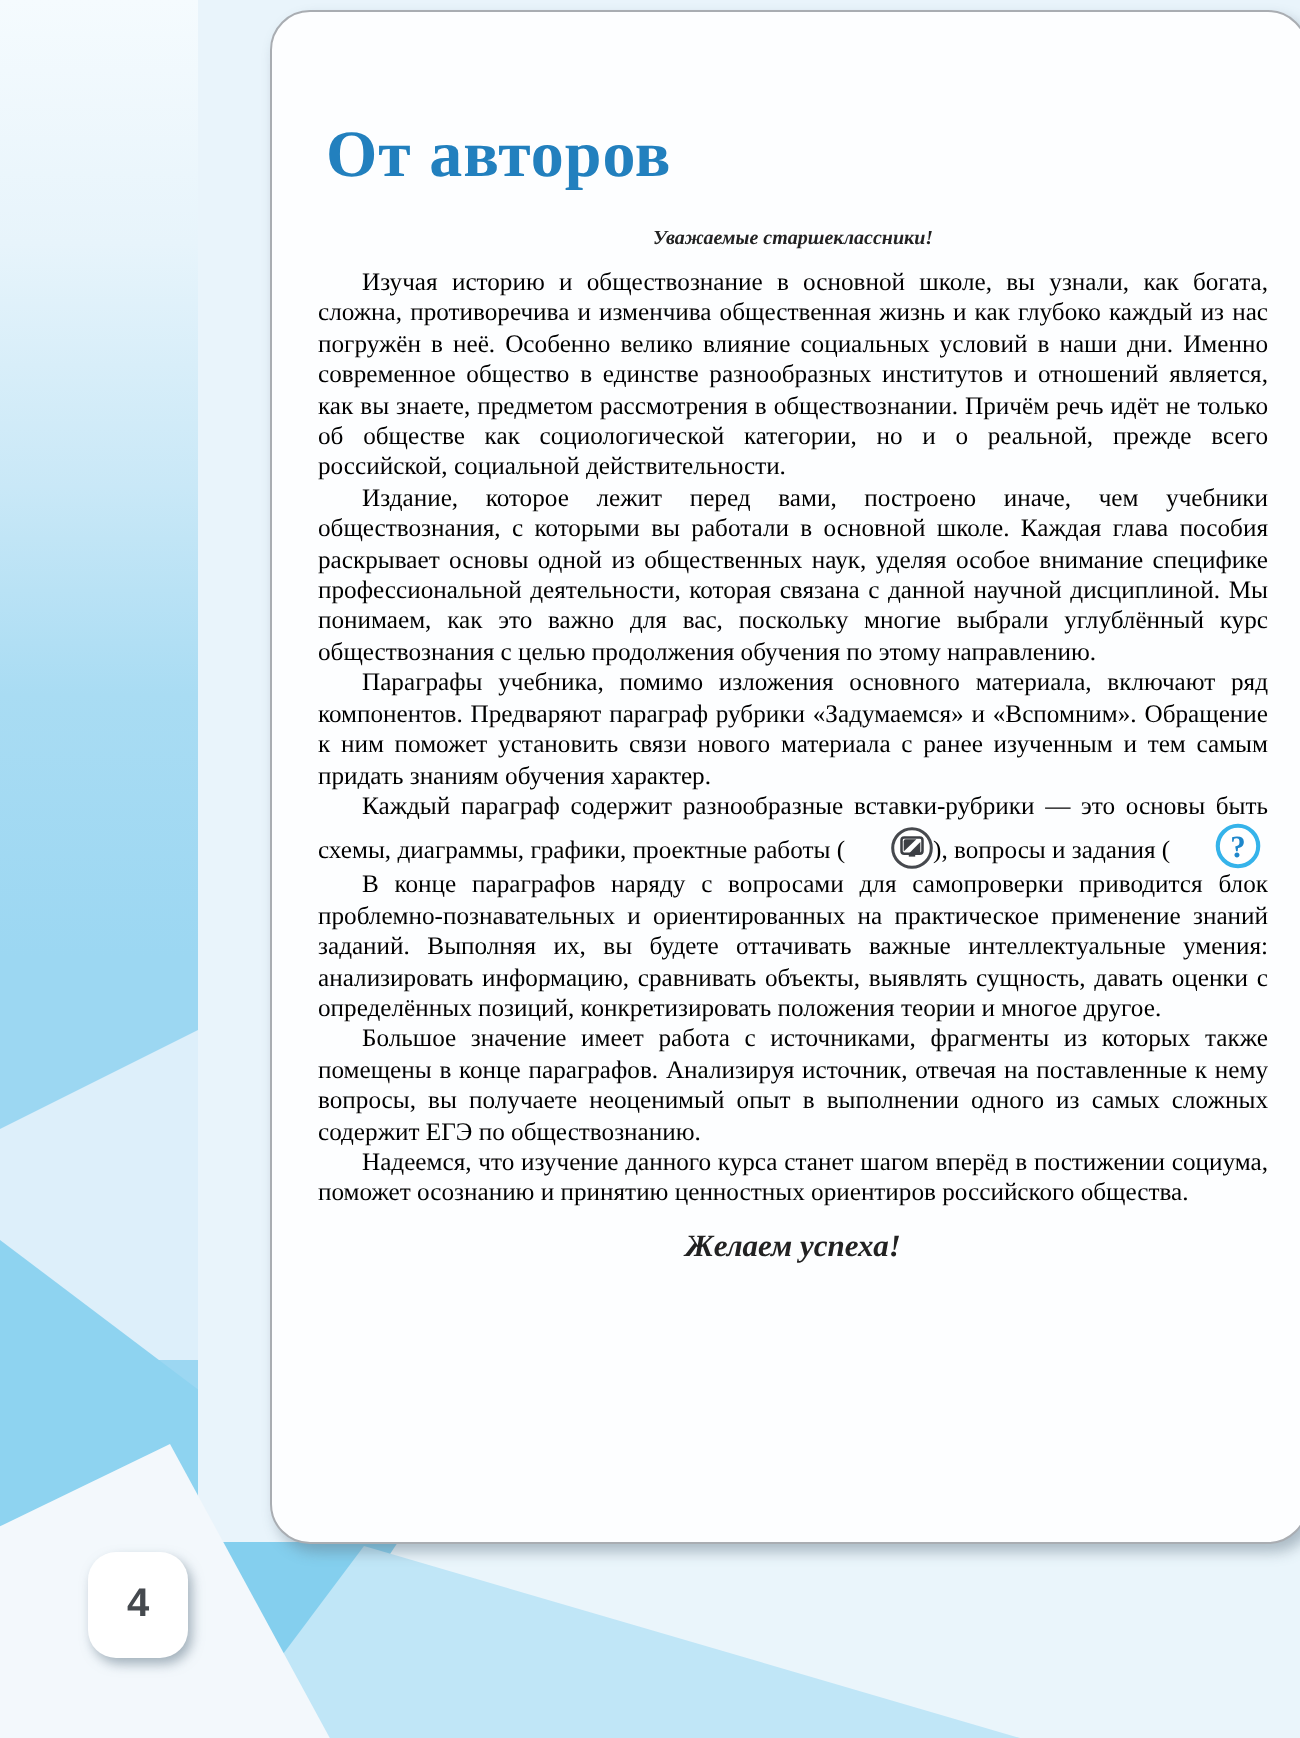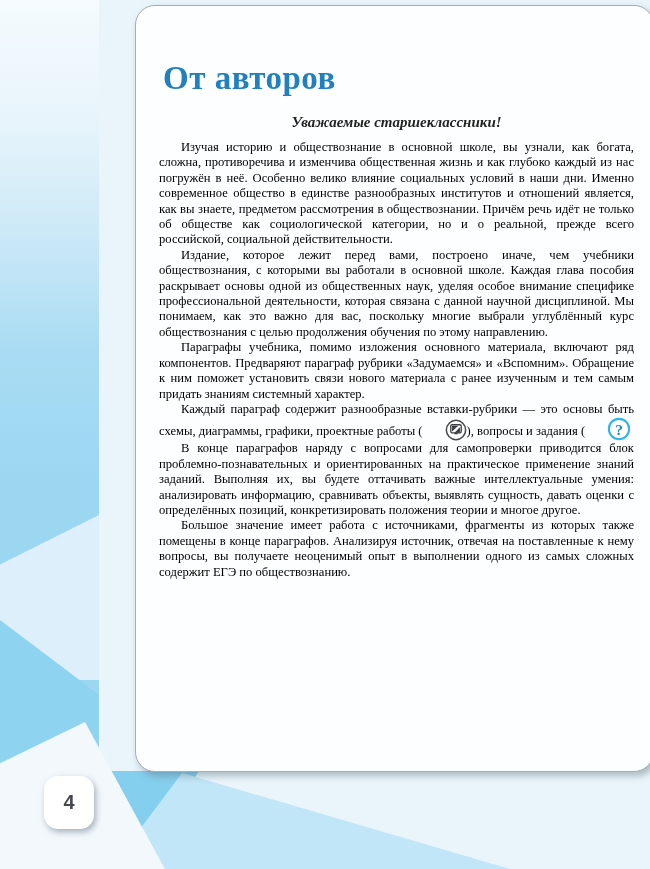--- a/index.html
+++ b/index.html
@@ -63,21 +63,21 @@
   .content{
     padding:0 19px 0 23px;
   }
   .page-title{
     margin:52px 0 16px 4px;
     font-size:33px;line-height:40px;font-weight:bold;
     color:#2280be;letter-spacing:.5px;
   }
   .salutation{
     text-align:center;font-style:italic;font-weight:600;
-    font-size:15px;color:#222;margin:0 0 9px 0;
+    font-size:10px;color:#222;margin:0 0 9px 0;
   }
   .body-text p{
     margin:0;
     font-size:12.6px;line-height:15.4px;color:#000000;
     text-align:justify;text-indent:22px;
   }
   .inline-icon{
     display:inline-block;vertical-align:-6px;line-height:0;
   }
   .inline-icon svg{display:inline-block;}
@@ -104,32 +104,34 @@
 <div class="card">
   <div class="content">
 
     <h1 class="page-title">От авторов</h1>
 
     <div class="salutation">Уважаемые старшеклассники!</div>
 
     <div class="body-text">
       <p>Изучая историю и обществознание в основной школе, вы узнали, как богата, сложна, противоречива и изменчива общественная жизнь и как глубоко каждый из нас погружён в неё. Особенно велико влияние социальных условий в наши дни. Именно современное общество в единстве разнообразных институтов и отношений является, как вы знаете, предметом рассмотрения в обществознании. Причём речь идёт не только об обществе как социологической категории, но и о реальной, прежде всего российской, социальной действительности.</p>
       <p>Издание, которое лежит перед вами, построено иначе, чем учебники обществознания, с которыми вы работали в основной школе. Каждая глава пособия раскрывает основы одной из общественных наук, уделяя особое внимание специфике профессиональной деятельности, которая связана с данной научной дисциплиной. Мы понимаем, как это важно для вас, поскольку многие выбрали углублённый курс обществознания с целью продолжения обучения по этому направлению.</p>
-      <p>Параграфы учебника, помимо изложения основного материала, включают ряд компонентов. Предваряют параграф рубрики «Задумаемся» и «Вспомним». Обращение к ним поможет установить связи нового материала с ранее изученным и тем самым придать знаниям системный характер.</p>
+      <p>Параграфы учебника, помимо изложения основного материала, включают ряд компонентов. Предваряют параграф рубрики «Задумаемся» и «Вспомним». Обращение к ним поможет установить связи нового материала с ранее изученным и тем самым придать знаниям обучения характер.</p>
 
       <p><span>Каждый параграф содержит разнообразные вставки-рубрики — это основы быть схемы, диаграммы, графики, проектные работы (</span><span class="inline-icon"><svg width="22" height="22" viewBox="0 0 26 26">
               <circle cx="13" cy="13" r="11.4" fill="#ffffff" stroke="#46494e" stroke-width="1.8"></circle>
               <rect x="6.8" y="6.8" width="12.4" height="9.6" rx="1.6" fill="#ffffff" stroke="#3c3f44" stroke-width="1.5"></rect>
               <path d="M8.1 15.1 L8.1 9 a1.1 1.1 0 0 1 1.1-1.1 h6.4 Z" fill="#3c3f44"></path>
               <path d="M17.9 9.4 L17.9 15.2 a1.1 1.1 0 0 1 -1.1 1.1 h-5.6 Z" fill="#3c3f44"></path>
               <rect x="11.1" y="16.6" width="3.8" height="1.5" fill="#3c3f44"></rect>
             </svg></span><span>), вопросы и задания (</span><span class="inline-icon"><svg width="24" height="24" viewBox="0 0 28 28">
               <circle cx="14" cy="14" r="11.8" fill="#ffffff" stroke="#35b3ea" stroke-width="2.4"></circle>
               <text x="14" y="20.5" text-anchor="middle" font-size="18" font-weight="bold" fill="#1e87cb" font-family="Liberation Serif, serif">?</text>
             </svg></span></p>
 
       <p>В конце параграфов наряду с вопросами для самопроверки приводится блок проблемно-познавательных и ориентированных на практическое применение знаний заданий. Выполняя их, вы будете оттачивать важные интеллектуальные умения: анализировать информацию, сравнивать объекты, выявлять сущность, давать оценки с определённых позиций, конкретизировать положения теории и многое другое.</p>
       <p>Большое значение имеет работа с источниками, фрагменты из которых также помещены в конце параграфов. Анализируя источник, отвечая на поставленные к нему вопросы, вы получаете неоценимый опыт в выполнении одного из самых сложных содержит ЕГЭ по обществознанию.</p>
+      <p>Надеемся, что изучение данного курса станет шагом вперёд в постижении социума, поможет осознанию и принятию ценностных ориентиров российского общества.</p>
     </div>
 
+    <div class="closing">Желаем успеха!</div>
 
   </div>
 </div>
 
 </body></html>

